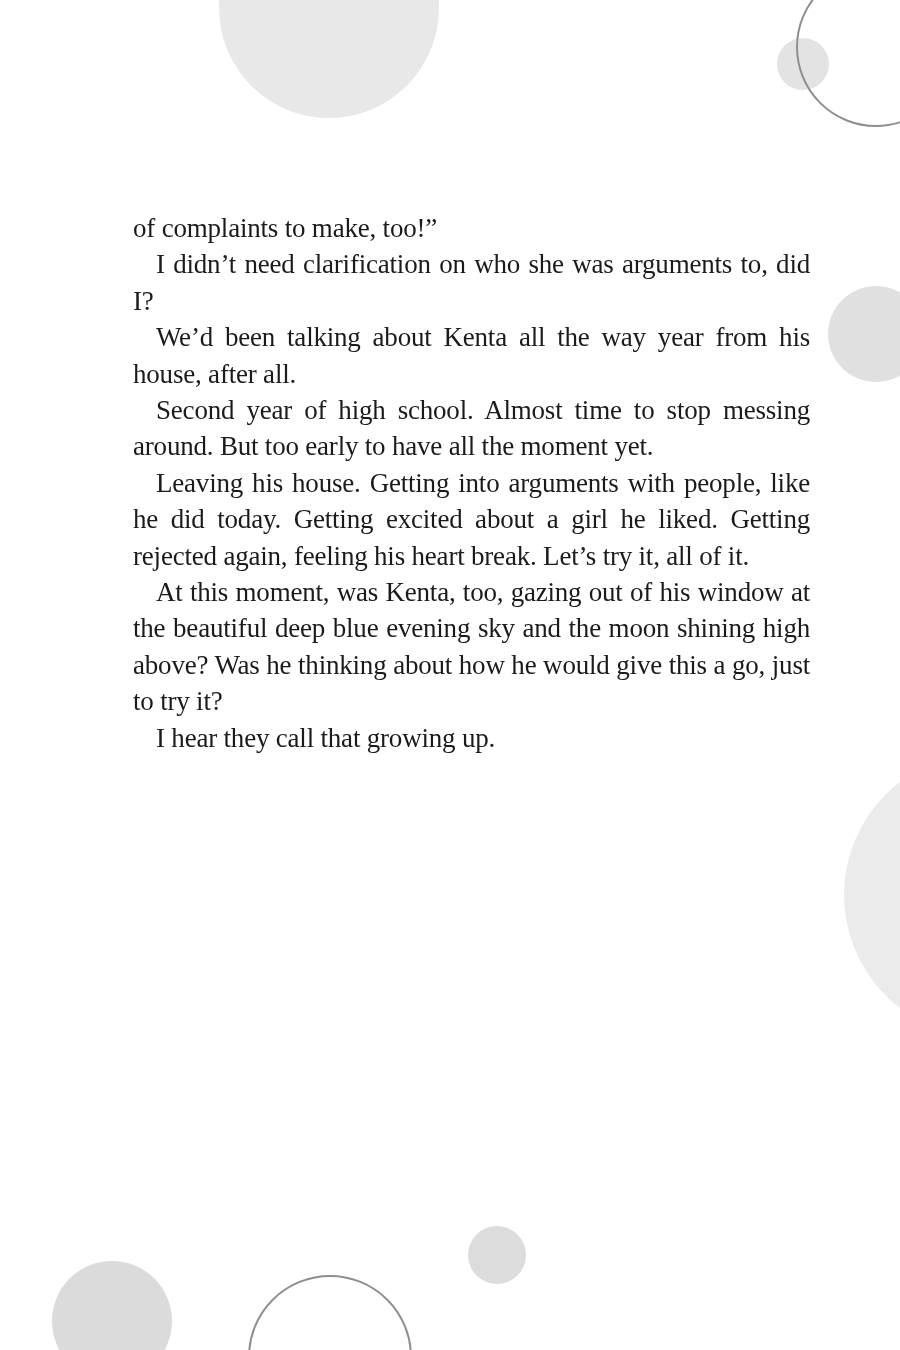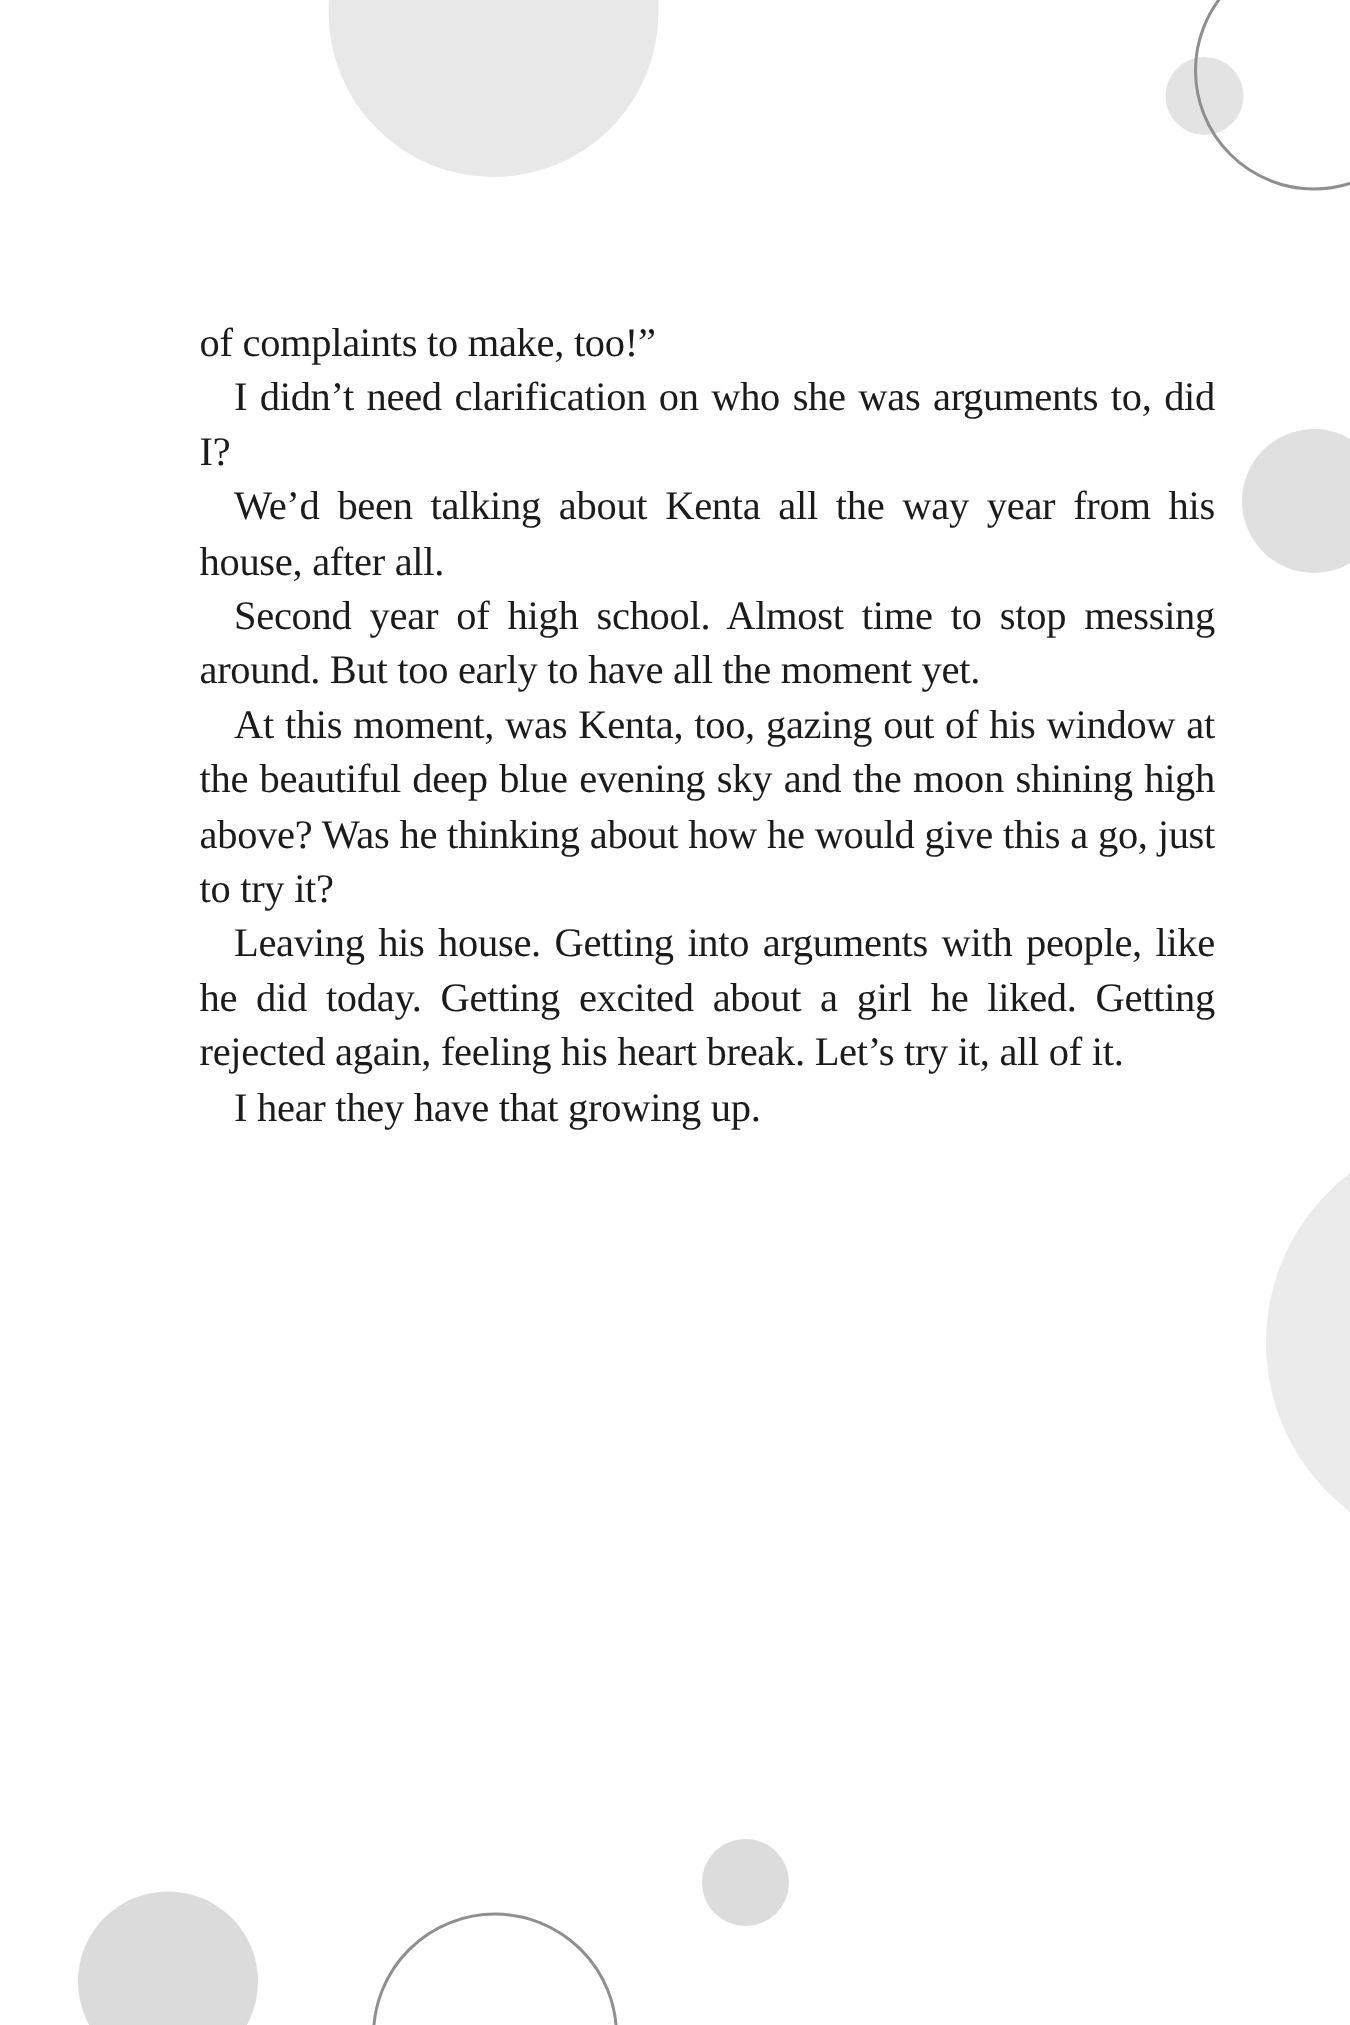--- a/index.html
+++ b/index.html
@@ -59,17 +59,17 @@
       <div class="circle fill" style="left: 844px; top: 753px; width: 284px; height: 284px; background: rgb(235, 235, 235);"></div>
       <div class="circle fill" style="left: 468px; top: 1226px; width: 58px; height: 58px; background: rgb(220, 220, 220);"></div>
       <div class="circle fill" style="left: 52px; top: 1261px; width: 120px; height: 120px; background: rgb(219, 219, 219);"></div>
       <div class="circle outline" style="left: 248px; top: 1275px; width: 164px; height: 164px; border: 2px solid rgb(143, 143, 143);"></div>
     </div>
   <div id="text-block" class="text-block" style="color: rgb(27, 27, 27);">
       <p class="para">of complaints to make, too!”</p>
       <p class="para indent">I didn’t need clarification on who she was arguments to, did I?</p>
       <p class="para indent">We’d been talking about Kenta all the way year from his house, after all.</p>
       <p class="para indent">Second year of high school. Almost time to stop messing around. But too early to have all the moment yet.</p>
+      <p class="para indent">Leaving his house. Getting into arguments with people, like he did today. Getting excited about a girl he liked. Getting rejected again, feeling his heart break. Let’s try it, all of it.</p>
       <p class="para indent">At this moment, was Kenta, too, gazing out of his window at the beautiful deep blue evening sky and the moon shining high above? Was he thinking about how he would give this a go, just to try it?</p>
-      <p class="para indent">Leaving his house. Getting into arguments with people, like he did today. Getting excited about a girl he liked. Getting rejected again, feeling his heart break. Let’s try it, all of it.</p>
-      <p class="para indent">I hear they have that growing up.</p>
+      <p class="para indent">I hear they call that growing up.</p>
     </div>
 </div>
 
 </body></html>

